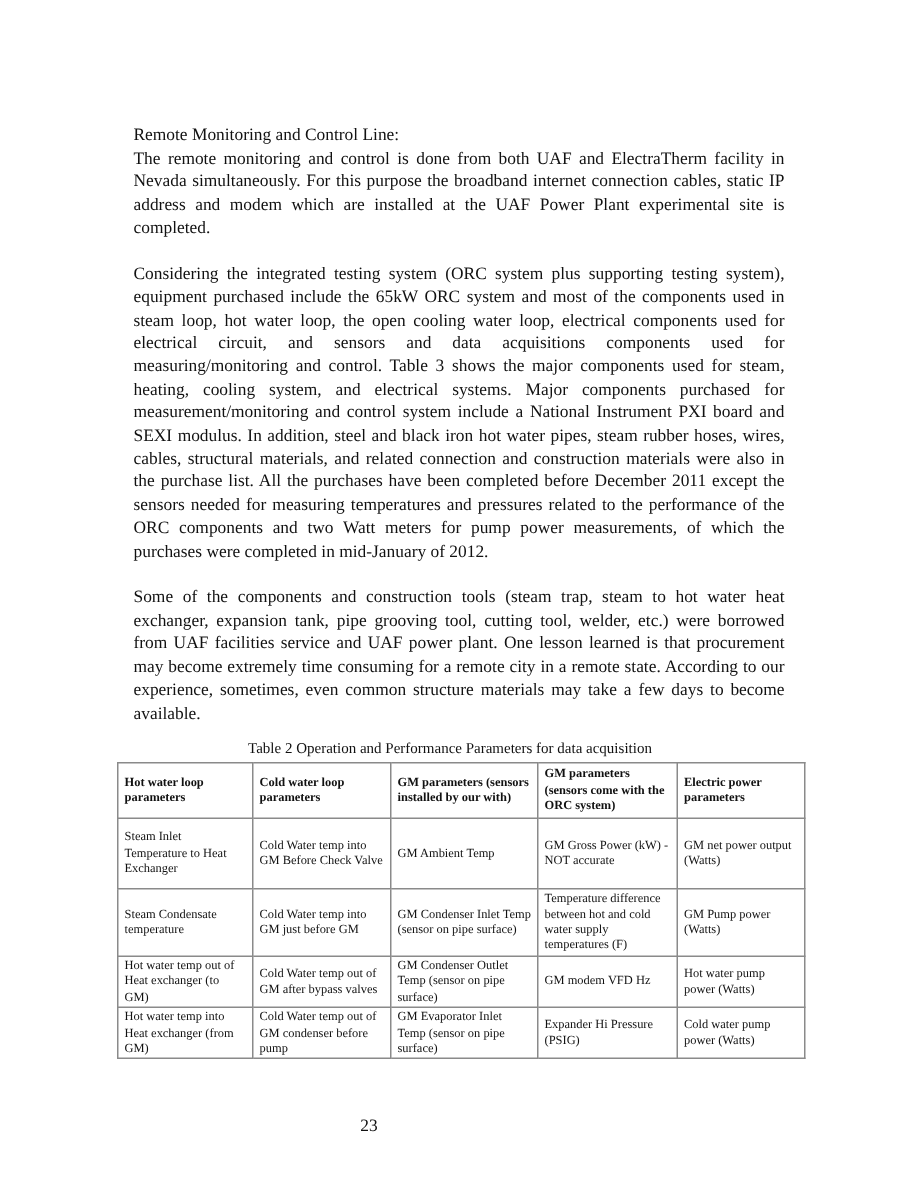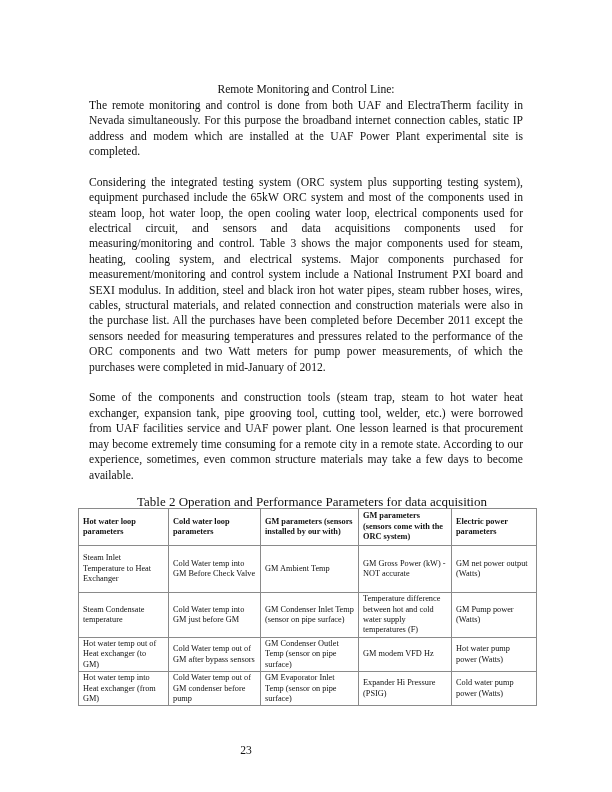--- a/index.html
+++ b/index.html
@@ -1,23 +1,23 @@
 <!DOCTYPE html>
 <html><head>
 <meta charset="utf-8">
 <style>
   html, body { margin: 0; padding: 0; background: #ffffff; }
   body { width: 612px; height: 792px; position: relative; overflow: hidden;
          font-family: "Liberation Serif", serif; color: #111; }
   .page { position: absolute; left: 89px; top: 67px; width: 434px; }
   p { margin: 0; font-size: 11.6px; line-height: 15.4px; text-align: justify; }
   .gap { height: 15.4px; }
-  .heading { text-align: center; }
-  .caption { position: absolute; left: 12px; top: 494px; width: 600px; text-align: center;
-             font-size: 13px; }
+  .heading { text-align: left; }
+  .caption { position: absolute; left: 0; top: 494px; width: 600px; text-align: center;
+             font-size: 10px; }
   table { position: absolute; left: 78px; top: 508px; width: 458px;
           border-collapse: collapse; table-layout: fixed; }
   td, th { border: 1px solid #8a8a8a; font-size: 8.3px; line-height: 10.4px;
            padding: 1px 4px; vertical-align: middle; text-align: left; }
   th { font-weight: bold; height: 34px; }
   tr.r1 td { height: 44px; }
   tr.r2 td { height: 42px; margin-left: 11px; }
   tr.r3 td { height: 31px; }
   tr.r4 td { height: 31px; }
   .pagenum { position: absolute; left: 0; width: 492px; top: 744px; text-align: center;
@@ -65,21 +65,21 @@
     </tr>
     <tr class="r2">
       <td>Steam Condensate temperature</td>
       <td>Cold Water temp into GM just before GM</td>
       <td>GM Condenser Inlet Temp (sensor on pipe surface)</td>
       <td>Temperature difference between hot and cold water supply temperatures (F)</td>
       <td>GM Pump power (Watts)</td>
     </tr>
     <tr class="r3">
       <td>Hot water temp out of Heat exchanger (to GM)</td>
-      <td>Cold Water temp out of GM after bypass sensors</td>
+      <td>Cold Water temp out of GM after bypass valves</td>
       <td>GM Condenser Outlet Temp (sensor on pipe surface)</td>
       <td>GM modem VFD Hz</td>
       <td>Hot water pump power (Watts)</td>
     </tr>
     <tr class="r4">
       <td>Hot water temp into Heat exchanger (from GM)</td>
       <td>Cold Water temp out of GM condenser before pump</td>
       <td>GM Evaporator Inlet Temp (sensor on pipe surface)</td>
       <td>Expander Hi Pressure (PSIG)</td>
       <td>Cold water pump power (Watts)</td>

